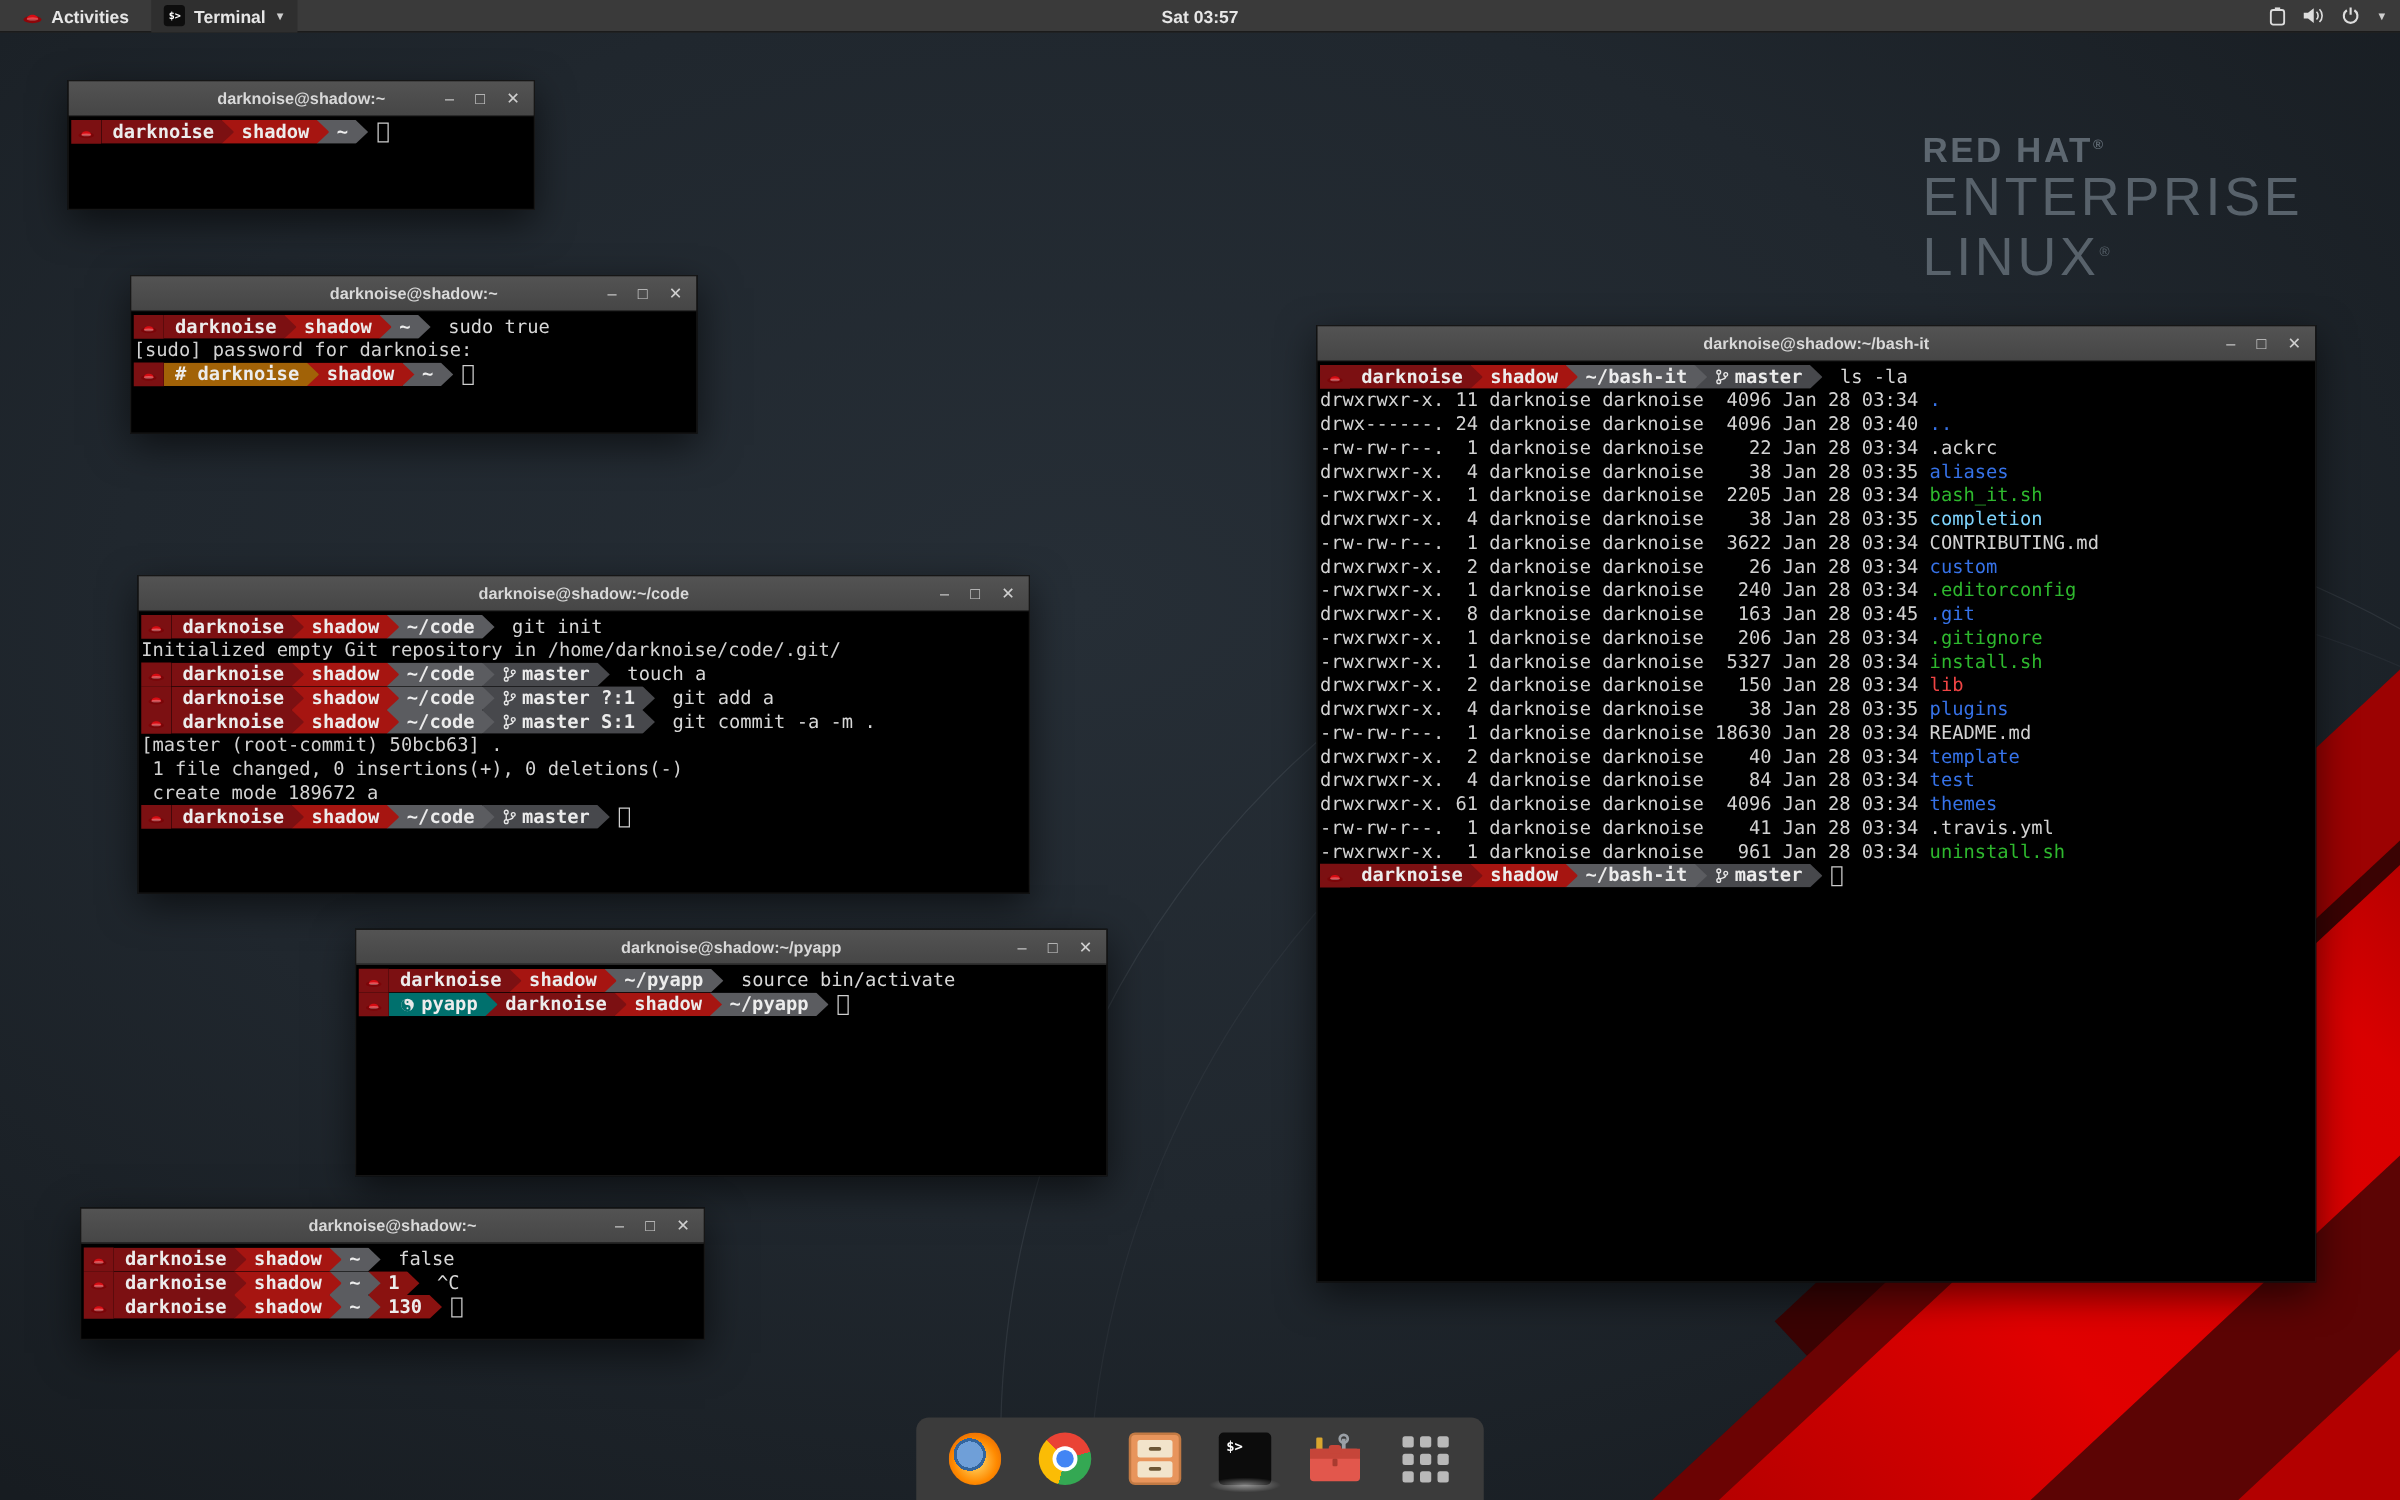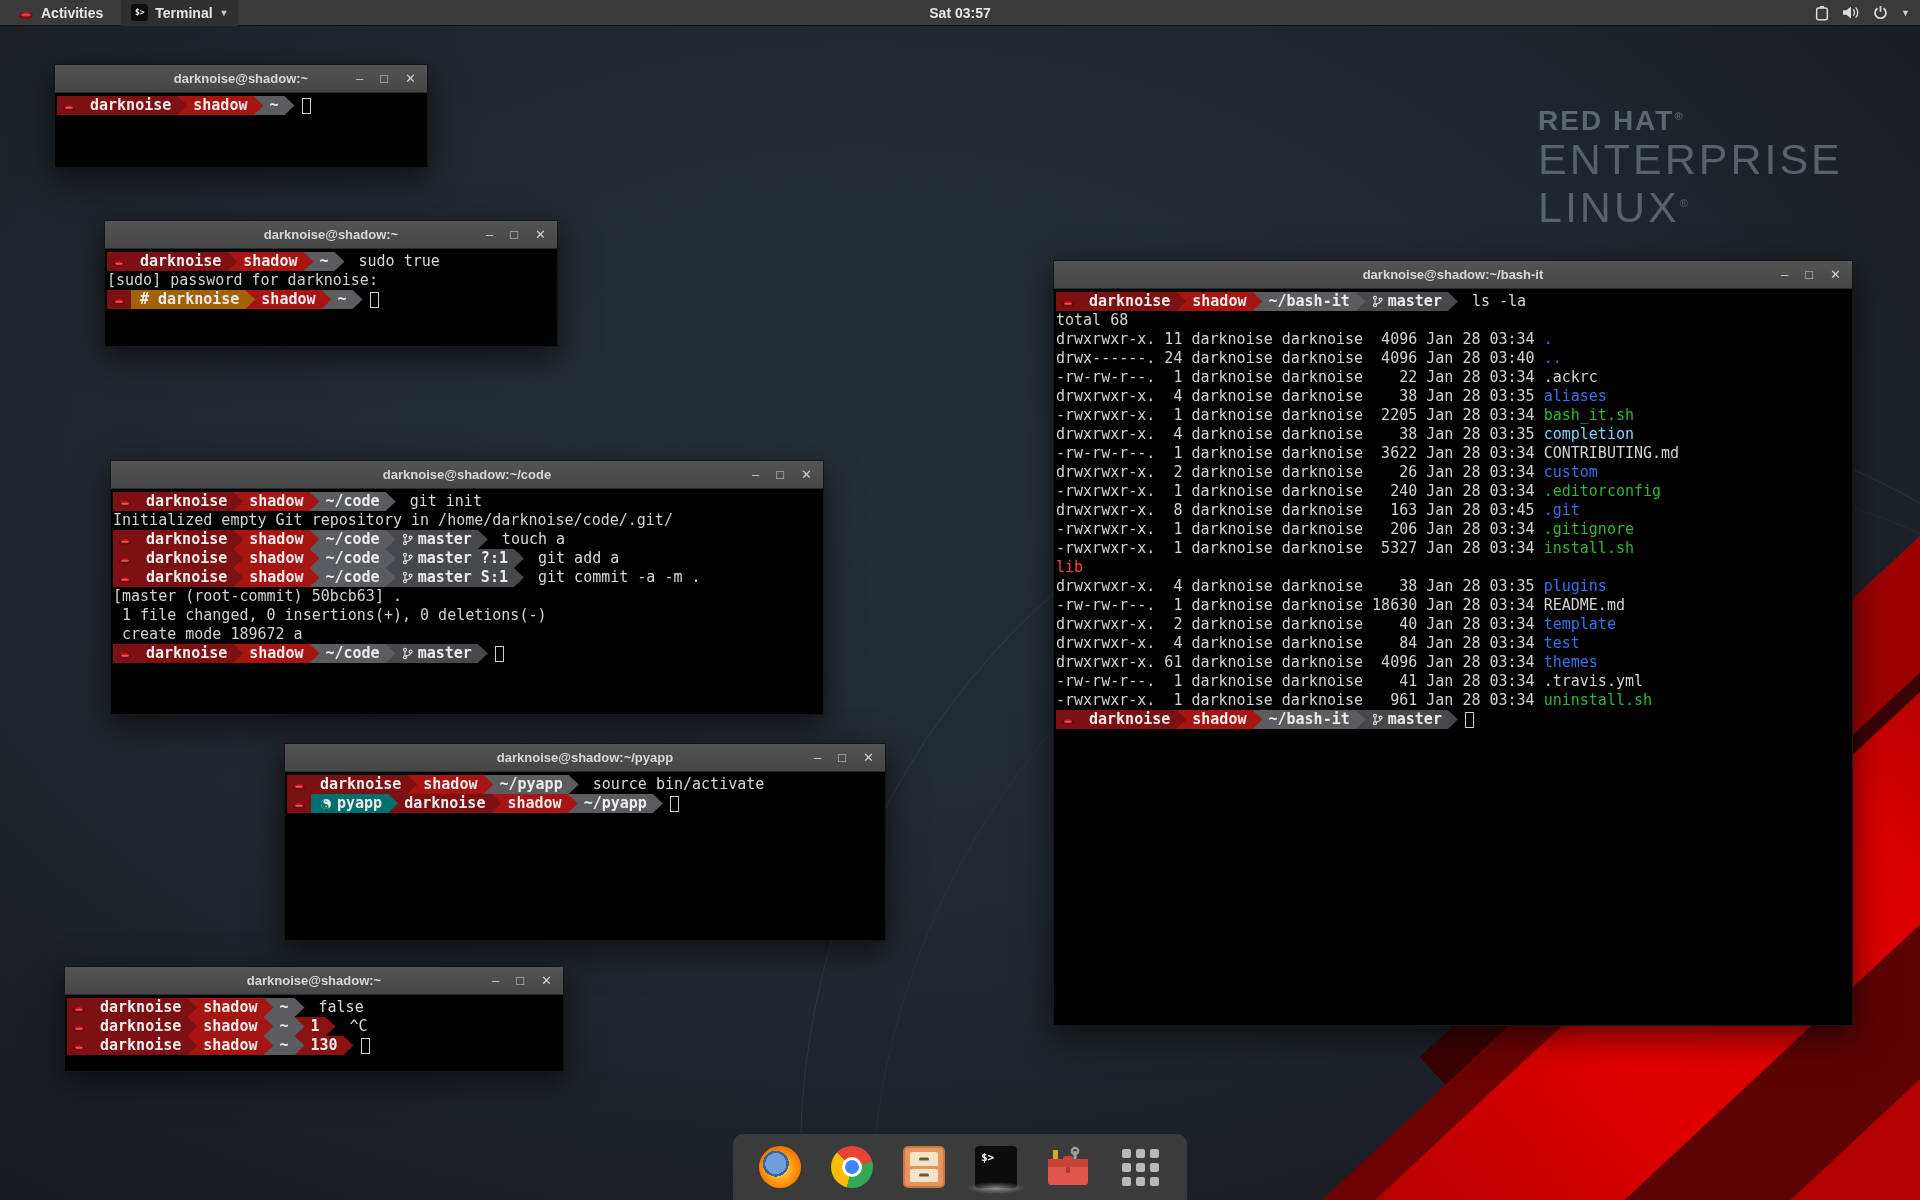--- a/index.html
+++ b/index.html
@@ -328,34 +328,33 @@
         <div class="tline"><span class="hat" style="background: rgb(124, 16, 18);"><svg width="14" height="10" viewBox="0 0 14 10">
               <ellipse cx="7" cy="7.2" rx="6.2" ry="2.4" fill="#7a0508"></ellipse>
               <path d="M3 7.2c0-4.4 8-4.4 8 0" fill="#d80b12"></path>
               <ellipse cx="7" cy="6.9" rx="3.8" ry="1.1" fill="#fff" opacity="0.3"></ellipse>
             </svg></span><span class="seg first" style="background: rgb(124, 16, 18); z-index: 30;"><span>darknoise</span></span><span class="seg" style="background: rgb(166, 21, 17); z-index: 29;"><span>shadow</span></span><span class="seg" style="background: rgb(91, 92, 96); z-index: 28;"><span>~/bash-it</span></span><span class="seg" style="background: rgb(71, 72, 76); z-index: 27;"><svg width="11" height="13" viewBox="0 0 11 13">
               <circle cx="3" cy="2.7" r="1.5" fill="none" stroke="#e8e8e8" stroke-width="1.1"></circle>
               <circle cx="3" cy="10.3" r="1.5" fill="none" stroke="#e8e8e8" stroke-width="1.1"></circle>
               <circle cx="8.6" cy="4.6" r="1.5" fill="none" stroke="#e8e8e8" stroke-width="1.1"></circle>
               <path d="M3 4.3v4.4 M8.6 6.2c0 2.6-3.6 1.9-5 3.3" fill="none" stroke="#e8e8e8" stroke-width="1.1"></path>
             </svg><span>master</span></span><span class="cmd"> ls -la</span></div>
-        <div class="tline"><span class="out">total 68</span></div>
         <div class="tline"><span class="out">drwxrwxr-x. 11 darknoise darknoise  4096 Jan 28 03:34 </span><span style="color: rgb(54, 114, 232);">.</span></div>
         <div class="tline"><span class="out">drwx------. 24 darknoise darknoise  4096 Jan 28 03:40 </span><span style="color: rgb(54, 114, 232);">..</span></div>
         <div class="tline"><span class="out">-rw-rw-r--.  1 darknoise darknoise    22 Jan 28 03:34 </span><span style="color: rgb(210, 210, 210);">.ackrc</span></div>
         <div class="tline"><span class="out">drwxrwxr-x.  4 darknoise darknoise    38 Jan 28 03:35 </span><span style="color: rgb(54, 114, 232);">aliases</span></div>
         <div class="tline"><span class="out">-rwxrwxr-x.  1 darknoise darknoise  2205 Jan 28 03:34 </span><span style="color: rgb(46, 184, 46);">bash_it.sh</span></div>
         <div class="tline"><span class="out">drwxrwxr-x.  4 darknoise darknoise    38 Jan 28 03:35 </span><span style="color: #7dd3fc;">completion</span></div>
         <div class="tline"><span class="out">-rw-rw-r--.  1 darknoise darknoise  3622 Jan 28 03:34 </span><span style="color: rgb(210, 210, 210);">CONTRIBUTING.md</span></div>
         <div class="tline"><span class="out">drwxrwxr-x.  2 darknoise darknoise    26 Jan 28 03:34 </span><span style="color: rgb(54, 114, 232);">custom</span></div>
         <div class="tline"><span class="out">-rwxrwxr-x.  1 darknoise darknoise   240 Jan 28 03:34 </span><span style="color: rgb(46, 184, 46);">.editorconfig</span></div>
         <div class="tline"><span class="out">drwxrwxr-x.  8 darknoise darknoise   163 Jan 28 03:45 </span><span style="color: rgb(54, 114, 232);">.git</span></div>
         <div class="tline"><span class="out">-rwxrwxr-x.  1 darknoise darknoise   206 Jan 28 03:34 </span><span style="color: rgb(46, 184, 46);">.gitignore</span></div>
         <div class="tline"><span class="out">-rwxrwxr-x.  1 darknoise darknoise  5327 Jan 28 03:34 </span><span style="color: rgb(46, 184, 46);">install.sh</span></div>
-        <div class="tline"><span style="color: #ef4444;">lib</span></div>
+        <div class="tline"><span class="out">drwxrwxr-x.  2 darknoise darknoise   150 Jan 28 03:34 </span><span style="color: #ef4444;">lib</span></div>
         <div class="tline"><span class="out">drwxrwxr-x.  4 darknoise darknoise    38 Jan 28 03:35 </span><span style="color: rgb(54, 114, 232);">plugins</span></div>
         <div class="tline"><span class="out">-rw-rw-r--.  1 darknoise darknoise 18630 Jan 28 03:34 </span><span style="color: rgb(210, 210, 210);">README.md</span></div>
         <div class="tline"><span class="out">drwxrwxr-x.  2 darknoise darknoise    40 Jan 28 03:34 </span><span style="color: rgb(54, 114, 232);">template</span></div>
         <div class="tline"><span class="out">drwxrwxr-x.  4 darknoise darknoise    84 Jan 28 03:34 </span><span style="color: rgb(54, 114, 232);">test</span></div>
         <div class="tline"><span class="out">drwxrwxr-x. 61 darknoise darknoise  4096 Jan 28 03:34 </span><span style="color: rgb(54, 114, 232);">themes</span></div>
         <div class="tline"><span class="out">-rw-rw-r--.  1 darknoise darknoise    41 Jan 28 03:34 </span><span style="color: rgb(210, 210, 210);">.travis.yml</span></div>
         <div class="tline"><span class="out">-rwxrwxr-x.  1 darknoise darknoise   961 Jan 28 03:34 </span><span style="color: rgb(46, 184, 46);">uninstall.sh</span></div>
         <div class="tline"><span class="hat" style="background: rgb(124, 16, 18);"><svg width="14" height="10" viewBox="0 0 14 10">
               <ellipse cx="7" cy="7.2" rx="6.2" ry="2.4" fill="#7a0508"></ellipse>
               <path d="M3 7.2c0-4.4 8-4.4 8 0" fill="#d80b12"></path>

